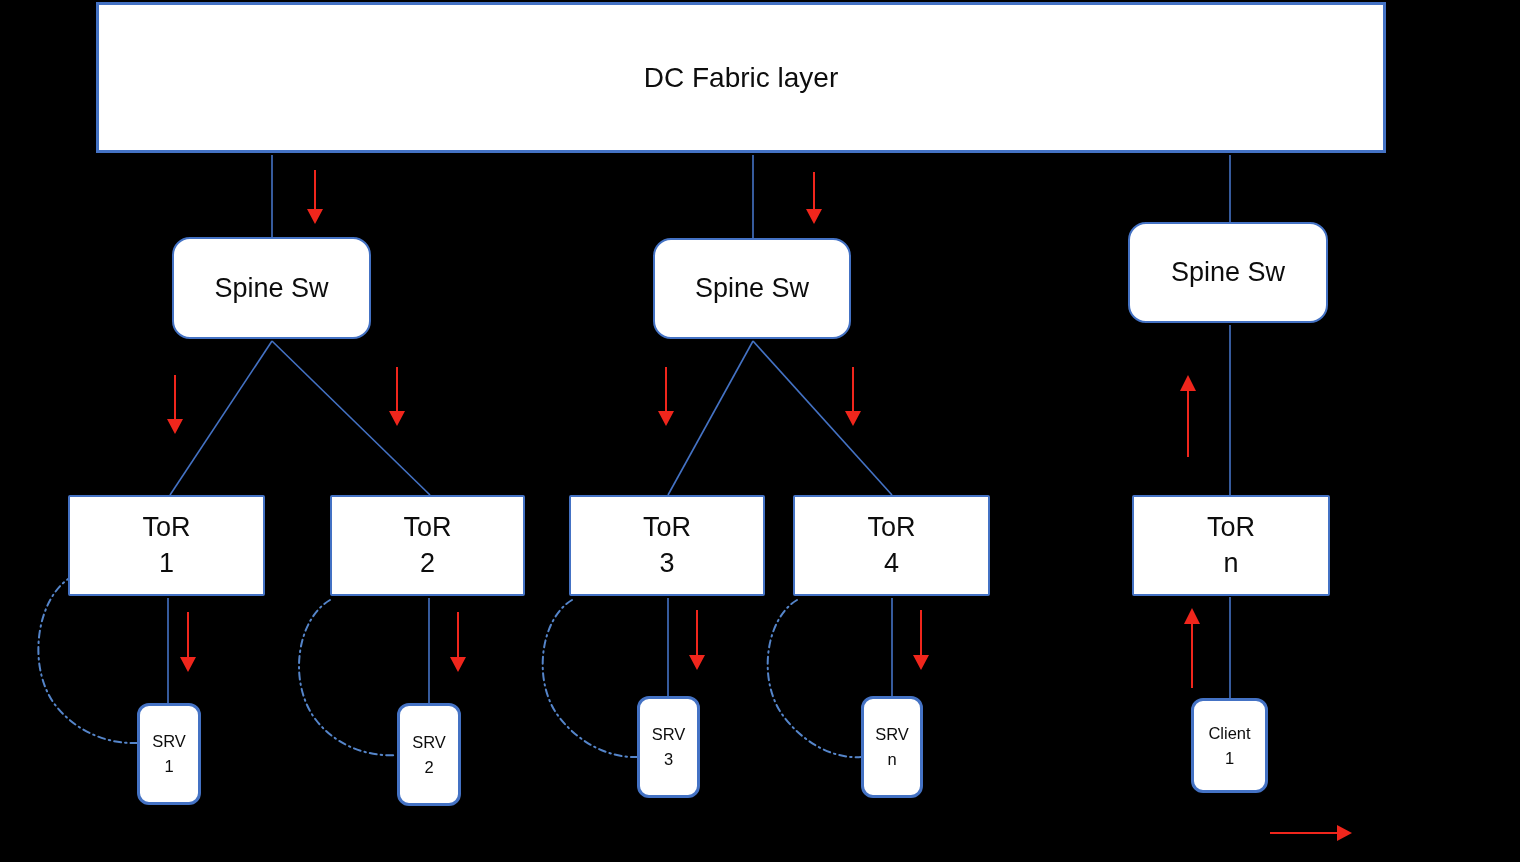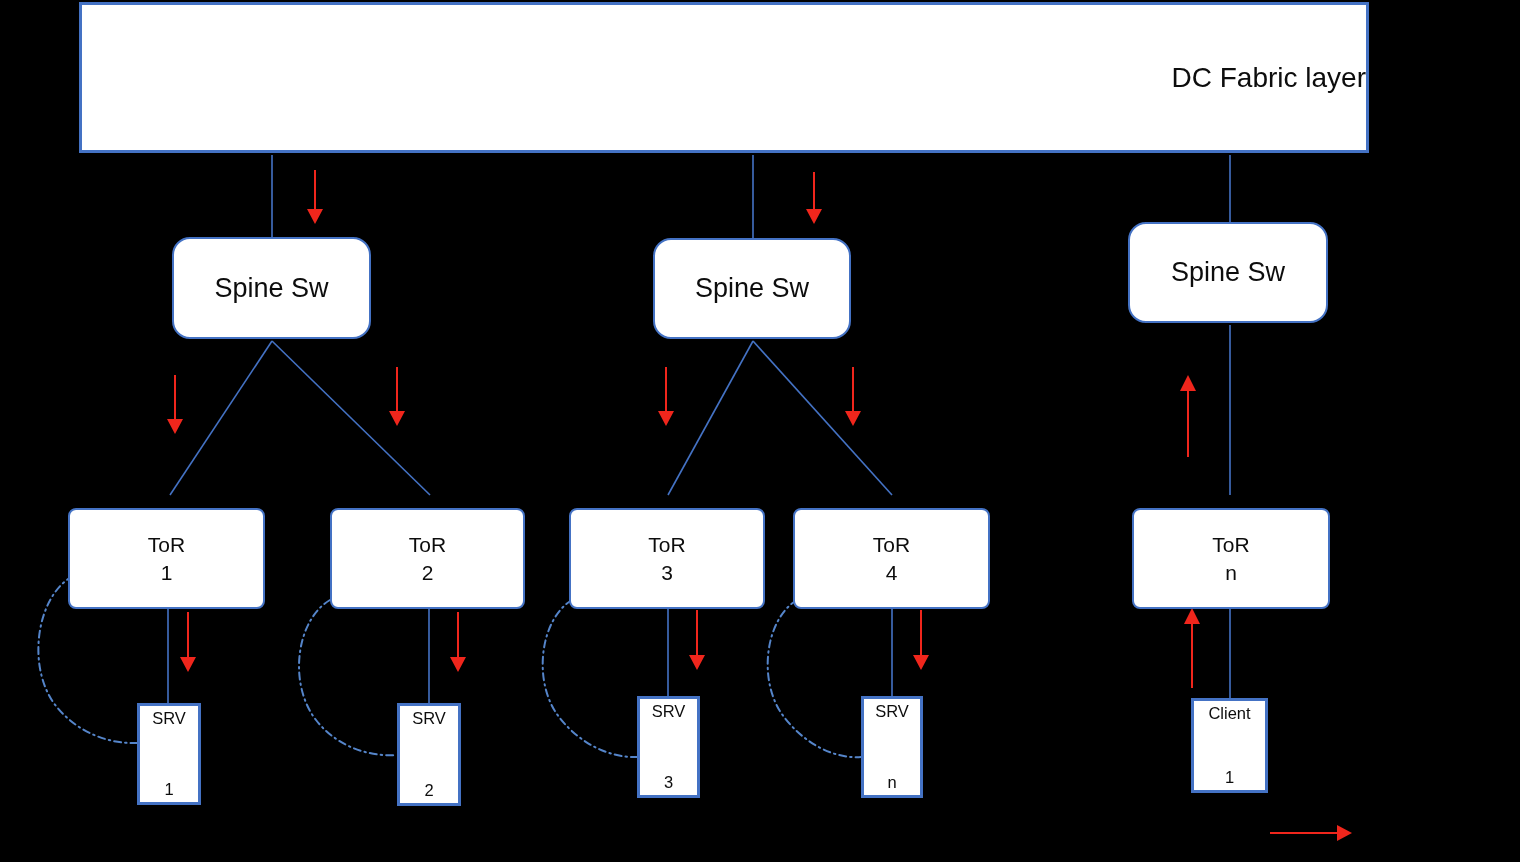--- a/index.html
+++ b/index.html
@@ -19,32 +19,32 @@
   svg.wires{position:absolute;left:0;top:0;width:1520px;height:862px;}
   .conn{stroke:var(--connector);stroke-width:1.6;fill:none;}
   .loop{stroke:var(--loop);stroke-width:2;fill:none;stroke-dasharray:7 4 1.5 4;stroke-linecap:round;}
   .arrow-line{stroke:var(--arrow);stroke-width:2;fill:none;}
   .arrow-head{fill:var(--arrow);stroke:none;}
   .box{
     position:absolute;background:var(--box-fill);border:2.5px solid var(--connector);
     display:flex;flex-direction:column;align-items:center;justify-content:center;
     text-align:center;color:var(--text);
   }
-  .fabric{left:79px;top:2px;width:1290px;height:151px;border-width:3px;font-size:28px;align-items:flex-end;}
+  .fabric{left:96px;top:2px;width:1290px;height:151px;border-width:3px;font-size:28px;}
   .spine{border-radius:18px;font-size:27px;}
   .spine1{left:172px;top:237px;width:199px;height:102px;}
   .spine2{left:653px;top:238px;width:198px;height:101px;}
   .spine3{left:1128px;top:222px;width:200px;height:101px;}
-  .tor{border-radius:8px;font-size:21px;line-height:1.3;margin-top:13px;}
+  .tor{border-radius:2px;font-size:27px;line-height:1.3;}
   .tor1{left:68px;top:495px;width:197px;height:101px;}
   .tor2{left:330px;top:495px;width:195px;height:101px;}
   .tor3{left:569px;top:495px;width:196px;height:101px;}
   .tor4{left:793px;top:495px;width:197px;height:101px;}
   .torn{left:1132px;top:495px;width:198px;height:101px;}
-  .srv{border-width:3px;border-radius:0;font-size:16.5px;line-height:1.5;justify-content:space-between;}
+  .srv{border-width:3px;border-radius:12px;font-size:16.5px;line-height:1.5;}
   .srv1{left:137px;top:703px;width:64px;height:102px;}
   .srv2{left:397px;top:703px;width:64px;height:103px;}
   .srv3{left:637px;top:696px;width:63px;height:102px;}
   .srvn{left:861px;top:696px;width:62px;height:102px;}
   .client{left:1191px;top:698px;width:77px;height:95px;}
 </style>
 </head>
 <body>
 
 <div class="canvas">

